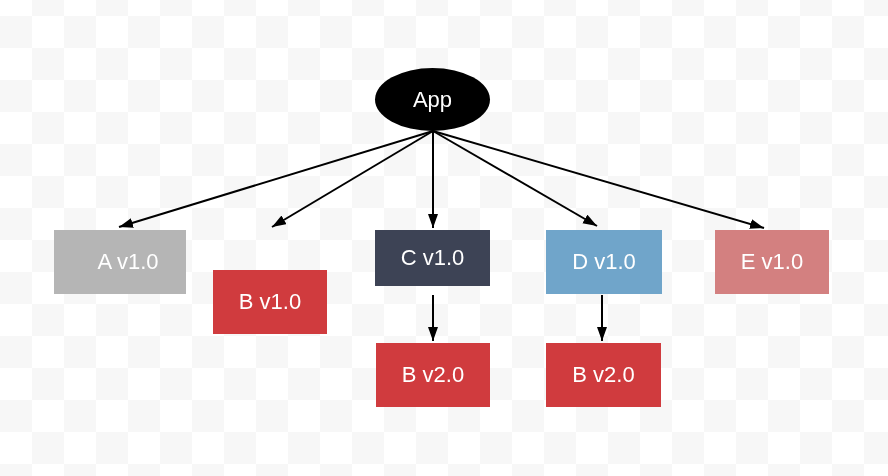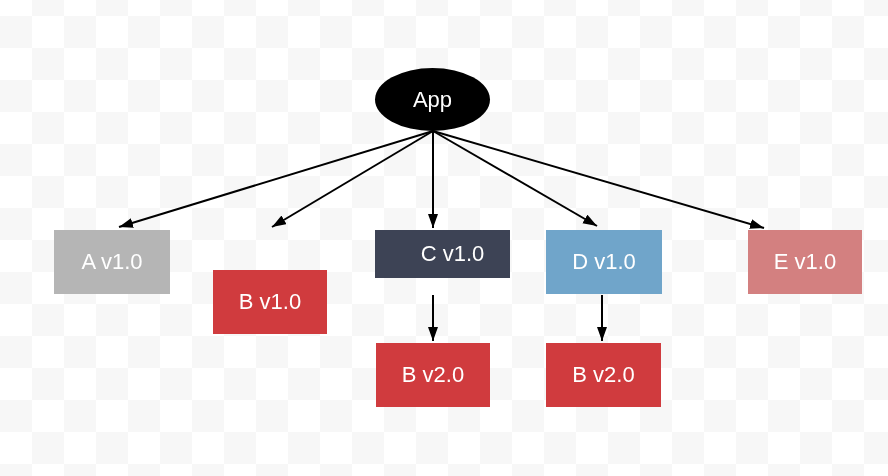--- a/index.html
+++ b/index.html
@@ -40,23 +40,23 @@
     font-size: 22px;
     line-height: 1;
     user-select: none;
   }
   .node-ellipse {
     border-radius: 50%;
   }
   .n-app   { left: 375px; top:  68px; width: 115px; height: 63px; }
   .n-a     { left:  54px; top: 230px; width: 116px; height: 64px; }
   .n-b     { left: 213px; top: 230px; width: 114px; height: 64px; margin-top: 40px; }
-  .n-c     { left: 375px; top: 230px; width: 115px; height: 48px; padding-left: 20px; }
+  .n-c     { left: 375px; top: 230px; width: 115px; height: 56px; }
   .n-d     { left: 546px; top: 230px; width: 116px; height: 64px; }
-  .n-e     { left: 748px; top: 230px; width: 114px; height: 64px; }
+  .n-e     { left: 715px; top: 230px; width: 114px; height: 64px; }
   .n-b2c   { left: 376px; top: 343px; width: 114px; height: 64px; }
   .n-b2d   { left: 546px; top: 343px; width: 115px; height: 64px; }
 </style>
 </head>
 <body>
 
 <div class="stage">
 
   <svg class="edges" width="888" height="476" viewBox="0 0 888 476" xmlns="http://www.w3.org/2000/svg">
     <defs>
@@ -70,21 +70,21 @@
     <line x1="433" y1="131" x2="597" y2="226" marker-end="url(#arrow)"></line>
     <line x1="433" y1="131" x2="764" y2="228" marker-end="url(#arrow)"></line>
     <line x1="433" y1="295" x2="433" y2="341" marker-end="url(#arrow)"></line>
     <line x1="602" y1="295" x2="602" y2="341" marker-end="url(#arrow)"></line>
   </svg>
 
   <div class="node node-ellipse n-app" style="background-color: rgb(0, 0, 0);">
     <span>App</span>
   </div>
 
-  <div class="node n-a" style="background-color: rgb(181, 181, 181);">
+  <div class="node n-a" style="background-color: rgb(181, 181, 181); padding-left: 16px;">
     <span>A v1.0</span>
   </div>
 
   <div class="node n-b" style="background-color: rgb(208, 59, 62);">
     <span>B v1.0</span>
   </div>
 
   <div class="node n-c" style="background-color: rgb(61, 67, 85);">
     <span>C v1.0</span>
   </div>

